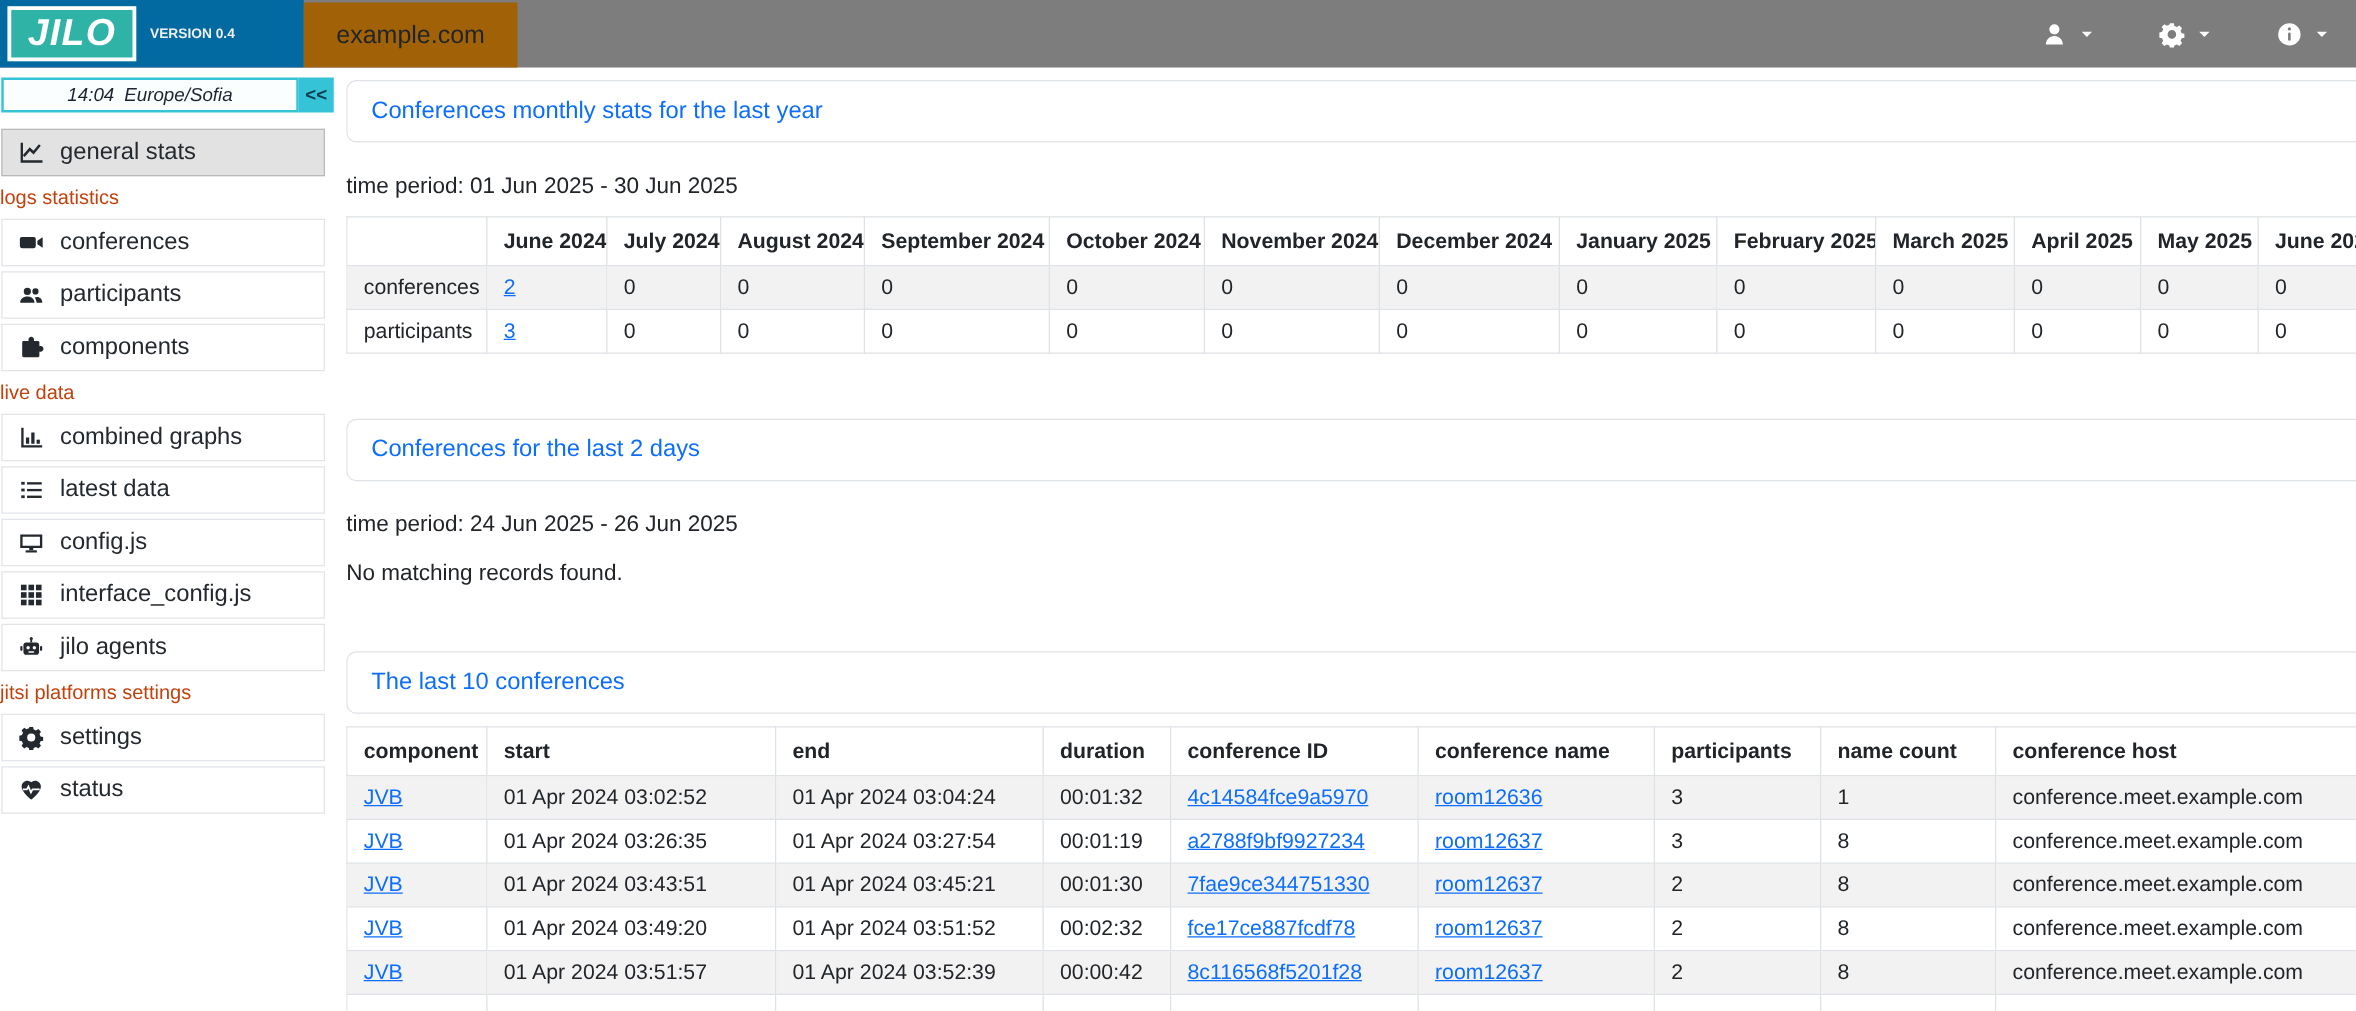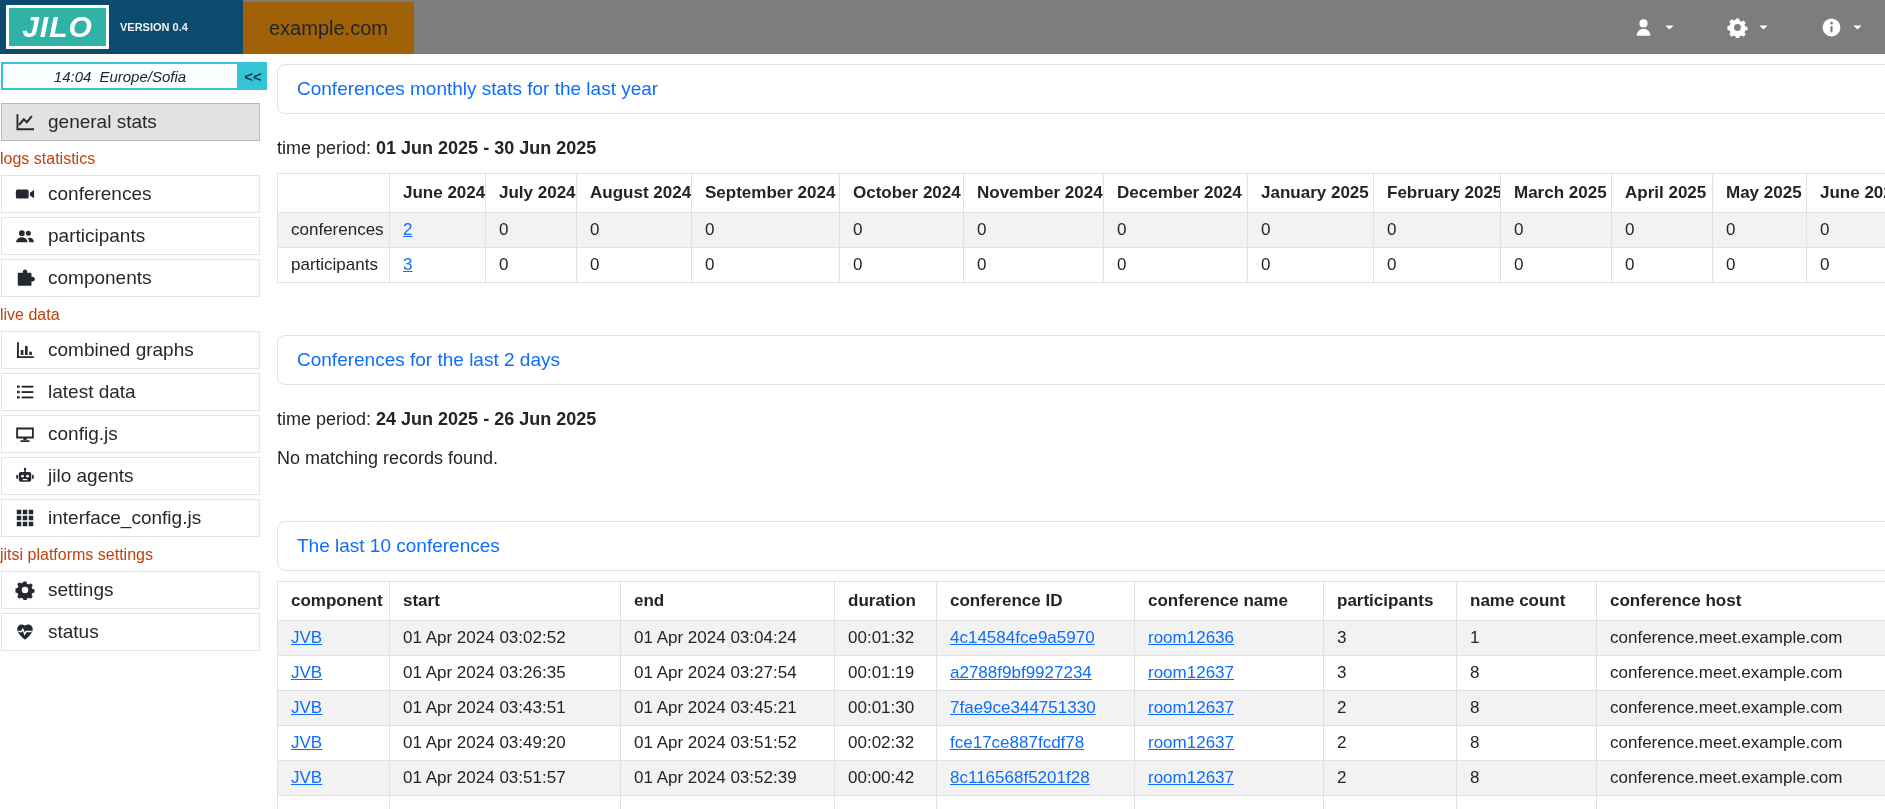--- a/index.html
+++ b/index.html
@@ -1,21 +1,21 @@
 <!DOCTYPE html>
 <html><head>
 <meta charset="utf-8">
 <style>
   * { margin:0; padding:0; box-sizing:border-box; }
   html,body { width:1885px; height:809px; overflow:hidden; background:#fff;
     font-family:"Liberation Sans","DejaVu Sans",sans-serif; color:#212529; }
 
   
   .topbar { position:relative; height:54px; background:#7d7d7d; }
-  .brand-block { position:absolute; left:0; top:0; width:243px; height:54px; background:#0c4a6e; display:flex; align-items:center; }
+  .brand-block { position:absolute; left:0; top:0; width:243px; height:54px; background:#0369a1; display:flex; align-items:center; }
   .logo-box { margin-left:6px; width:103px; height:44px; background:#2fb3a6; border:3px solid #fff; display:flex; align-items:center; justify-content:center; }
   .logo-text { color:#fff; font-weight:bold; font-style:italic; font-size:30px; letter-spacing:1px; line-height:1; }
   .version { color:#f0f0f0; font-size:11px; margin-left:11px;font-weight:bold; }
   .tab { position:absolute; left:243px; top:2px; height:52px; background:#a16207; padding:0 26px; display:flex; align-items:center; font-size:20px; color:#212529; }
   .top-icons { position:absolute; right:22px; top:0; height:54px; display:flex; align-items:center; gap:52px; }
   .top-icon-group { display:flex; align-items:center; gap:10px; color:#fff; cursor:pointer; }
   .top-icon-group svg { width:21px; height:21px; fill:#fff; display:block; }
   .top-icon-group .caret svg { width:11px; height:11px; }
 
   
@@ -29,21 +29,21 @@
   .side-item { width:259px; height:38px; margin:0 0 4px 1px; background:#fff; border:1px solid #e1e4e8; display:flex; align-items:center; padding-left:13px; gap:13px; font-size:19px; color:#24292f; cursor:pointer; }
   .side-item.active { background:#e2e2e2; border-color:#b9b9b9; }
   .side-item svg { width:20px; height:20px; fill:#24292f; flex:0 0 auto; display:block; }
   .side-group { margin-bottom:2px; }
 
   
   .content { position:absolute; left:277px; top:0; width:1608px; height:755px; overflow:hidden; }
   .card-head { width:1700px; border:1px solid #dee2e6; border-radius:8px; padding:13px 19px; margin-top:10px; }
   .card-title { color:#0d6efd; font-size:19px; }
   .time-period { margin-top:24px; font-size:18px; color:#212529; }
-  .time-period b { font-weight:bold; }
+  .time-period b { font-weight:normal; }
   .empty-msg { margin-top:18px; font-size:18px; color:#212529; }
 
   table { border-collapse:collapse; table-layout:fixed; margin-top:14px; }
   th, td { border:1px solid #dee2e6; padding:7px 13px; font-size:17px; text-align:left; white-space:nowrap; overflow:hidden; }
   th { font-weight:bold; background:#fff; padding-top:9px; padding-bottom:9px; }
   tbody tr:nth-child(odd) { background:#f2f2f2; }
   tbody tr:nth-child(even) { background:#fff; }
   a.tlink { color:#0d6efd; text-decoration:underline; cursor:pointer; }
   .monthly-table { width:1649px; }
   .last10-table { width:1779px; margin-top:10px; }
@@ -165,46 +165,46 @@
           <div class="side-item">
             <svg viewBox="0 0 16 16">
               <path d="M1.7 3.6h12.6v7.2H1.7z" fill="none" stroke="currentColor" stroke-width="1.5"></path>
               <rect x="6.7" y="11.2" width="2.6" height="1.7"></rect>
               <rect x="4.4" y="13" width="7.2" height="1.4"></rect>
             </svg>
             <span class="side-item-label">config.js</span>
           </div>
           <div class="side-item">
             <svg viewBox="0 0 16 16">
-              <rect x="3" y="4.8" width="10" height="7.8" rx="1.8"></rect>
-              <circle cx="6" cy="8.1" r="1.1" fill="#fff"></circle>
-              <circle cx="10" cy="8.1" r="1.1" fill="#fff"></circle>
-              <rect x="6.1" y="10.4" width="3.8" height="1" rx=".5" fill="#fff"></rect>
-              <rect x="7.4" y="2.8" width="1.2" height="2"></rect>
-              <circle cx="8" cy="2.3" r="1"></circle>
-              <rect x="1" y="7" width="1.4" height="3.2" rx=".7"></rect>
-              <rect x="13.6" y="7" width="1.4" height="3.2" rx=".7"></rect>
-            </svg>
-            <span class="side-item-label">jilo agents</span>
-          </div>
-          <div class="side-item">
-            <svg viewBox="0 0 16 16">
               <g>
                 <rect x="1.4" y="1.4" width="3.6" height="3.6"></rect>
                 <rect x="6.2" y="1.4" width="3.6" height="3.6"></rect>
                 <rect x="11" y="1.4" width="3.6" height="3.6"></rect>
                 <rect x="1.4" y="6.2" width="3.6" height="3.6"></rect>
                 <rect x="6.2" y="6.2" width="3.6" height="3.6"></rect>
                 <rect x="11" y="6.2" width="3.6" height="3.6"></rect>
                 <rect x="1.4" y="11" width="3.6" height="3.6"></rect>
                 <rect x="6.2" y="11" width="3.6" height="3.6"></rect>
                 <rect x="11" y="11" width="3.6" height="3.6"></rect>
               </g>
             </svg>
             <span class="side-item-label">interface_config.js</span>
+          </div>
+          <div class="side-item">
+            <svg viewBox="0 0 16 16">
+              <rect x="3" y="4.8" width="10" height="7.8" rx="1.8"></rect>
+              <circle cx="6" cy="8.1" r="1.1" fill="#fff"></circle>
+              <circle cx="10" cy="8.1" r="1.1" fill="#fff"></circle>
+              <rect x="6.1" y="10.4" width="3.8" height="1" rx=".5" fill="#fff"></rect>
+              <rect x="7.4" y="2.8" width="1.2" height="2"></rect>
+              <circle cx="8" cy="2.3" r="1"></circle>
+              <rect x="1" y="7" width="1.4" height="3.2" rx=".7"></rect>
+              <rect x="13.6" y="7" width="1.4" height="3.2" rx=".7"></rect>
+            </svg>
+            <span class="side-item-label">jilo agents</span>
           </div>
         </div>
         <div class="side-label">jitsi platforms settings</div>
         <div class="side-group">
           <div class="side-item">
             <svg viewBox="0 0 16 16">
               <path fill-rule="evenodd" d="M6.8 1.2h2.4l.33 1.7c.55.14 1.07.36 1.55.64l1.45-.95 1.7 1.7-.95 1.45c.28.48.5 1 .64 1.55l1.7.33v2.4l-1.7.33a6 6 0 0 1-.64 1.55l.95 1.45-1.7 1.7-1.45-.95a6 6 0 0 1-1.55.64l-.33 1.7H6.8l-.33-1.7a6 6 0 0 1-1.55-.64l-1.45.95-1.7-1.7.95-1.45a6 6 0 0 1-.64-1.55l-1.7-.33V6.8l1.7-.33c.14-.55.36-1.07.64-1.55l-.95-1.45 1.7-1.7 1.45.95c.48-.28 1-.5 1.55-.64zM8 5.4a2.6 2.6 0 1 0 0 5.2 2.6 2.6 0 0 0 0-5.2z"></path>
             </svg>
             <span class="side-item-label">settings</span>
           </div>

